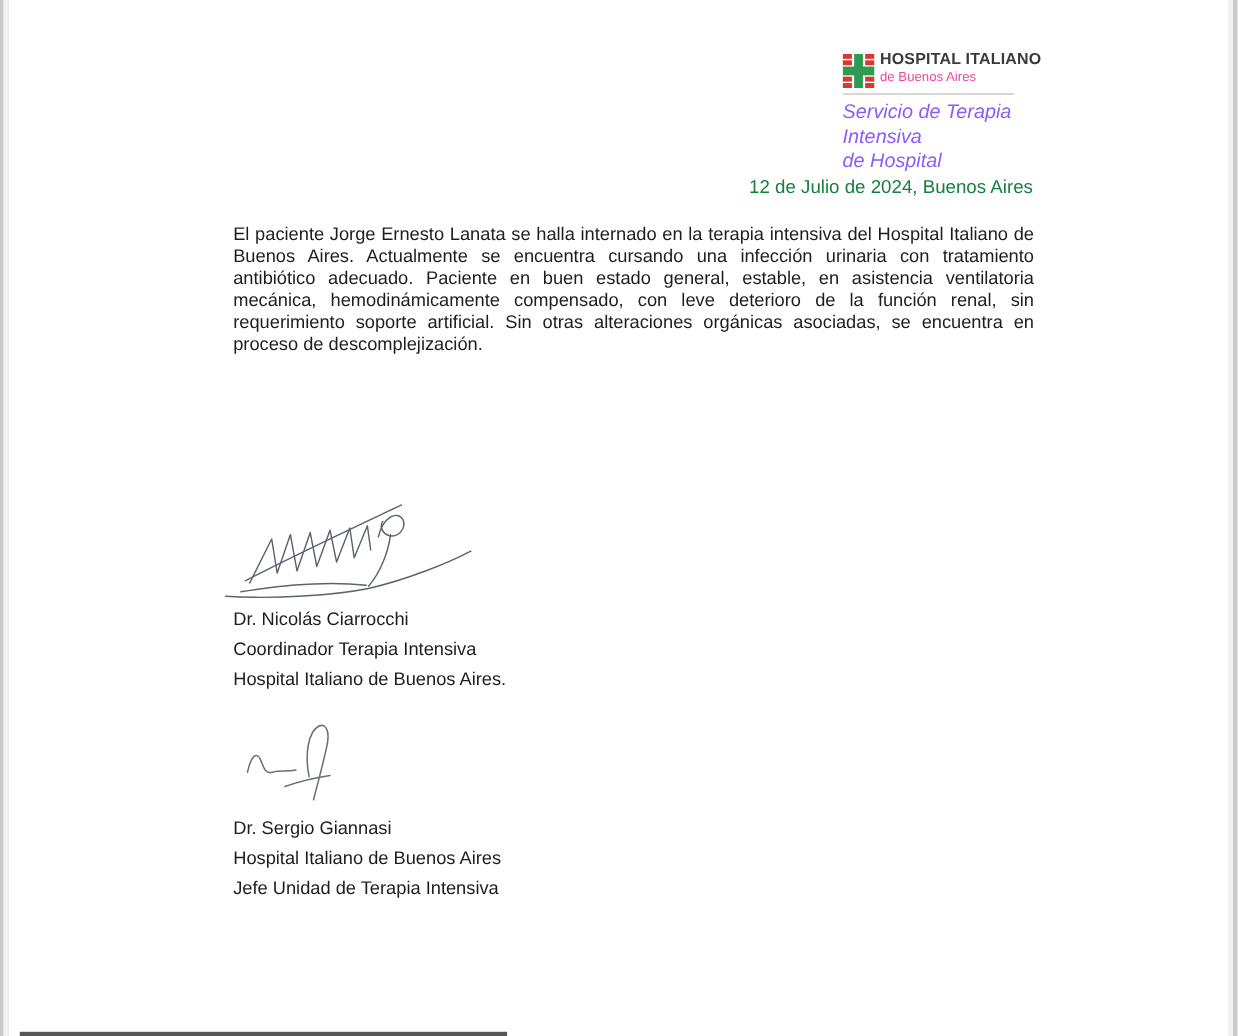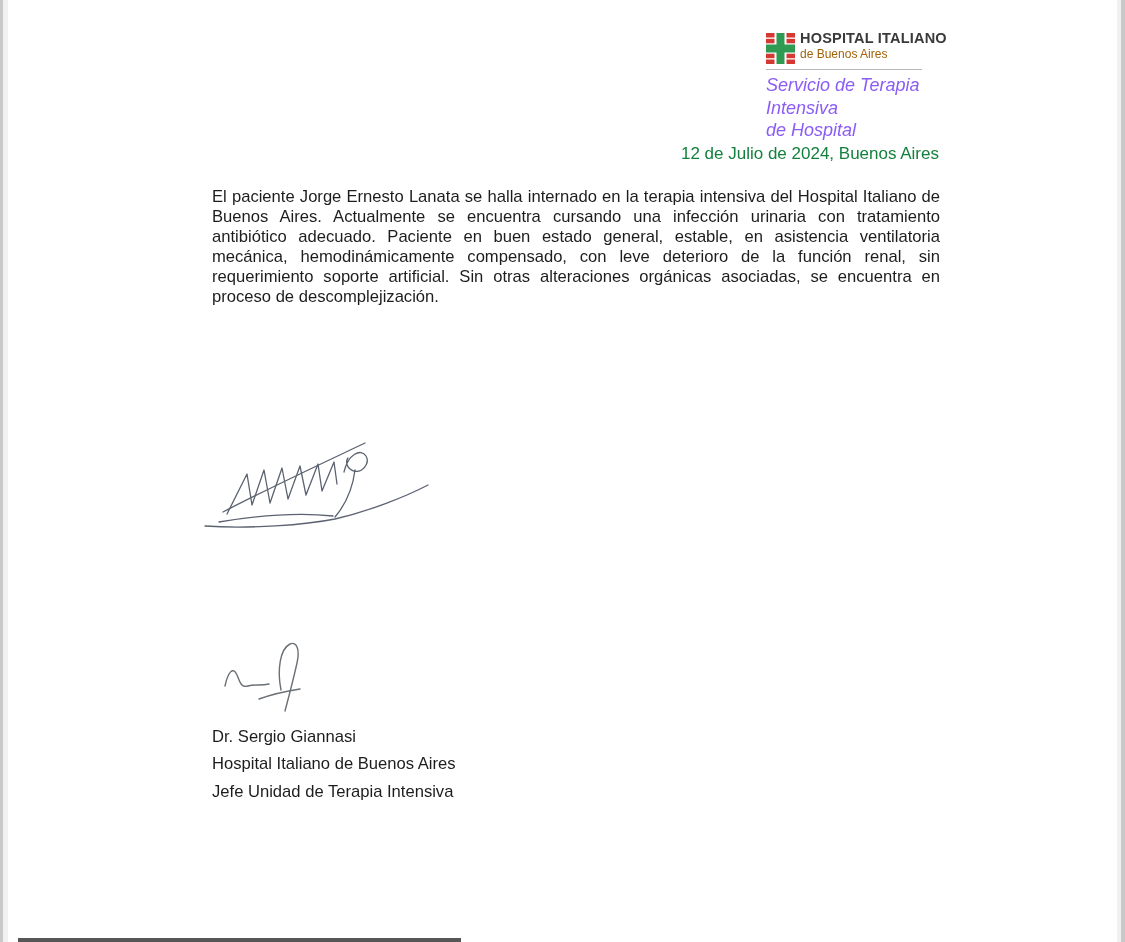--- a/index.html
+++ b/index.html
@@ -15,34 +15,34 @@
     position: absolute; top: 0; height: 942px; width: 8px;
     background: #c9c9c9; z-index: 5;
   }
   .screen-edge.left { left: 0; border-right: 5px solid #f1f1f1; }
   .screen-edge.right { right: 0; border-left: 4px solid #f1f1f1; }
   .bottom-artifact {
     position: absolute; left: 18px; top: 938px; width: 443px; height: 4px;
     background: #565656; z-index: 6;
   }
   .page {
-    position: absolute; left: 13px; top: 0; width: 1104px; height: 742px;
+    position: absolute; left: 13px; top: 16px; width: 1104px; height: 742px;
     background: #ffffff;
   }
 
   
   .logo-block { position: absolute; left: 753px; top: 31px; width: 175px; }
   .logo-top { display: flex; align-items: flex-start; }
   .logo-cross { width: 29px; height: 31px; flex: 0 0 auto; margin-top: 2px; }
   .logo-text { margin-left: 5px; line-height: 1; }
   .logo-title {
     font-size: 14.5px; font-weight: bold; color: #3a3a3a;
     letter-spacing: 0.2px; white-space: nowrap;
   }
-  .logo-subtitle { font-size: 12px; color: #a16207; margin-top: 2px; white-space: nowrap; }
+  .logo-subtitle { font-size: 12px; color: #ec4899; margin-top: 2px; white-space: nowrap; }
   .logo-divider { width: 156px; height: 1px; background: #b8b8b8; margin-top: 5px; }
   .logo-service {
     margin-top: 4px; font-style: italic; font-size: 18px;
     color: #8b5cf6; line-height: 1.25;
   }
 
   
   .date-line {
     position: absolute; left: 199px; top: 144px; width: 727px;
     text-align: right; font-size: 17px; color: #15803d;
@@ -106,20 +106,25 @@
     <svg width="240" height="98" viewBox="0 0 240 98" xmlns="http://www.w3.org/2000/svg" fill="none" stroke="#5b6270" stroke-width="1.3" stroke-linecap="round" stroke-linejoin="round">
       <path d="M 28,80 C 70,58 130,30 170,11"></path>
       <path d="M 32,82 L 52,42 L 57,73 L 69,38 L 75,71 L 87,36 L 93,67 L 105,34 L 111,63 L 123,32 L 127,59 L 139,30 L 142,52"></path>
       <path d="M 149,40 C 153,22 166,16 171,24 C 175,31 168,41 159,39 C 152,37 150,30 153,26"></path>
       <path d="M 160,38 C 158,54 151,72 140,85"></path>
       <path d="M 10,94 C 55,97 110,93 140,87 C 175,79 212,64 233,53"></path>
       <path d="M 24,90 C 60,84 100,80 138,84"></path>
     </svg>
   </div>
 
+  <div class="sign-block sign-block-1">
+    <div>Dr. Nicolás Ciarrocchi</div>
+    <div>Coordinador Terapia Intensiva</div>
+    <div>Hospital Italiano de Buenos Aires.</div>
+  </div>
 
   <div class="signature sig-2">
     <svg width="150" height="82" viewBox="0 0 150 82" xmlns="http://www.w3.org/2000/svg" fill="none" stroke="#6a7076" stroke-width="1.4" stroke-linecap="round" stroke-linejoin="round">
       <path d="M 22,50 C 25,36 30,30 34,39 C 37,46 38,52 45,50 C 52,48 58,50 66,48"></path>
       <path d="M 78,54 C 74,34 77,13 87,8 C 94,5 97,14 94,27 C 90,45 86,60 82,75"></path>
       <path d="M 56,63 C 70,58 84,55 97,53"></path>
     </svg>
   </div>
 
   <div class="sign-block sign-block-2">

